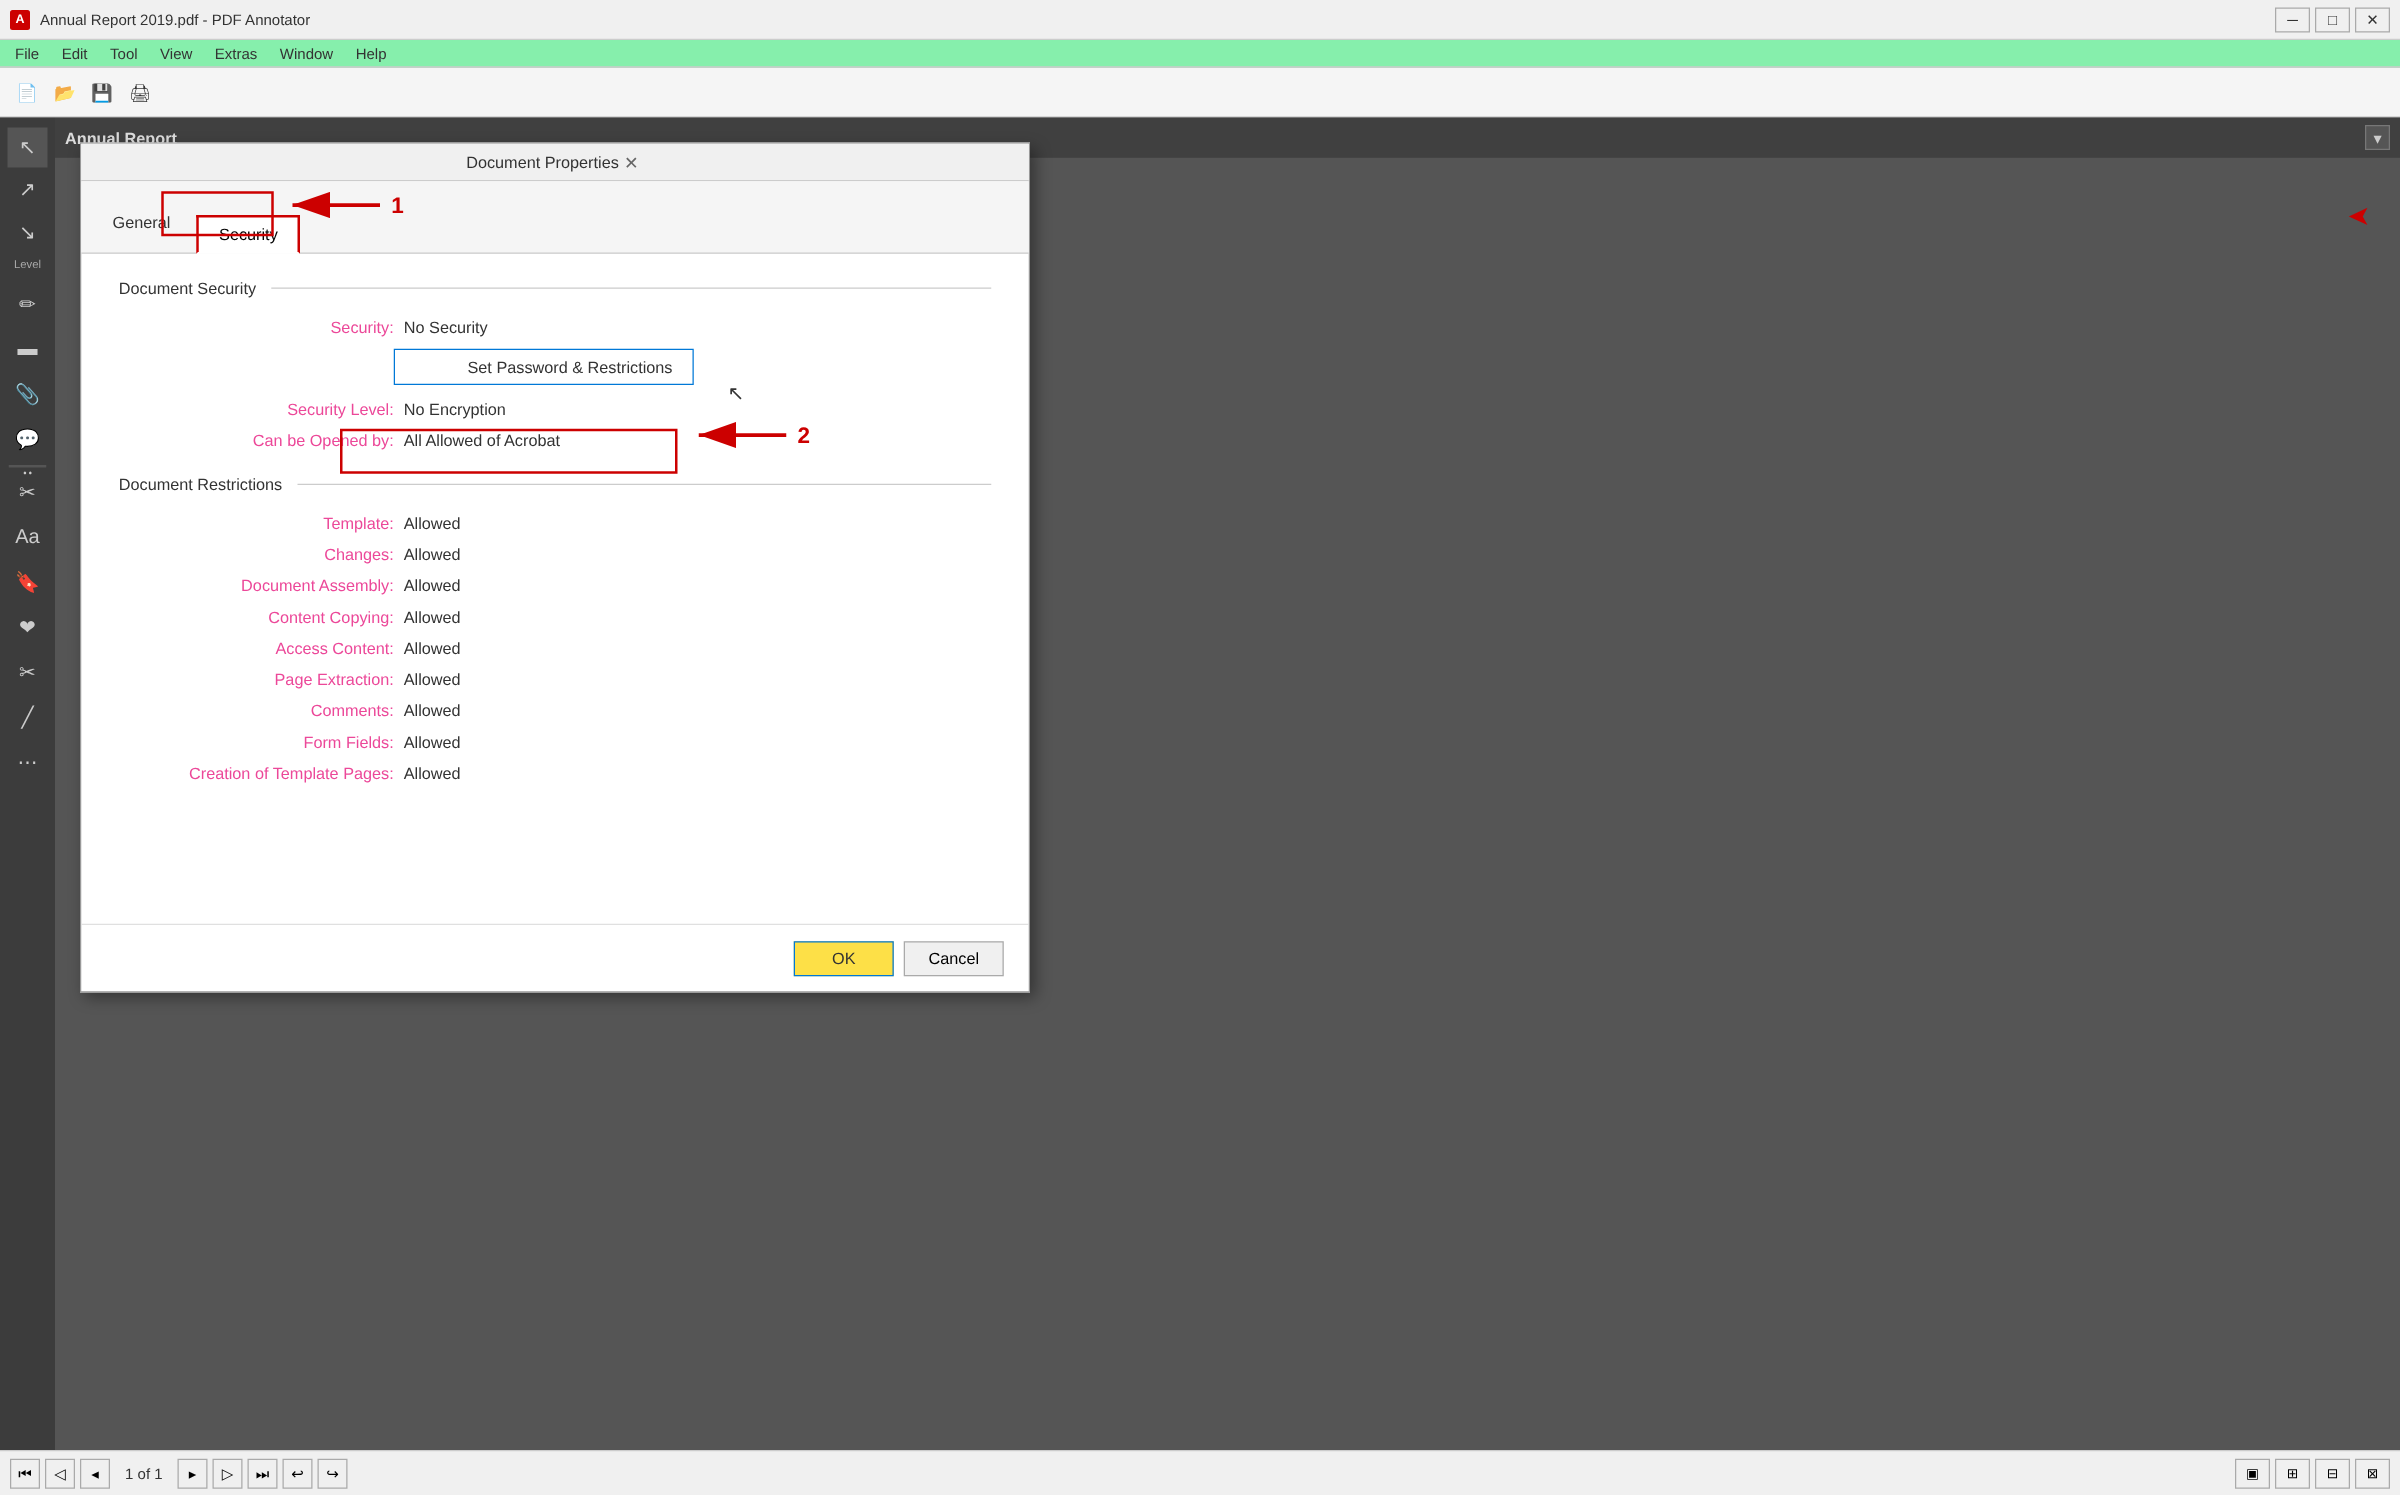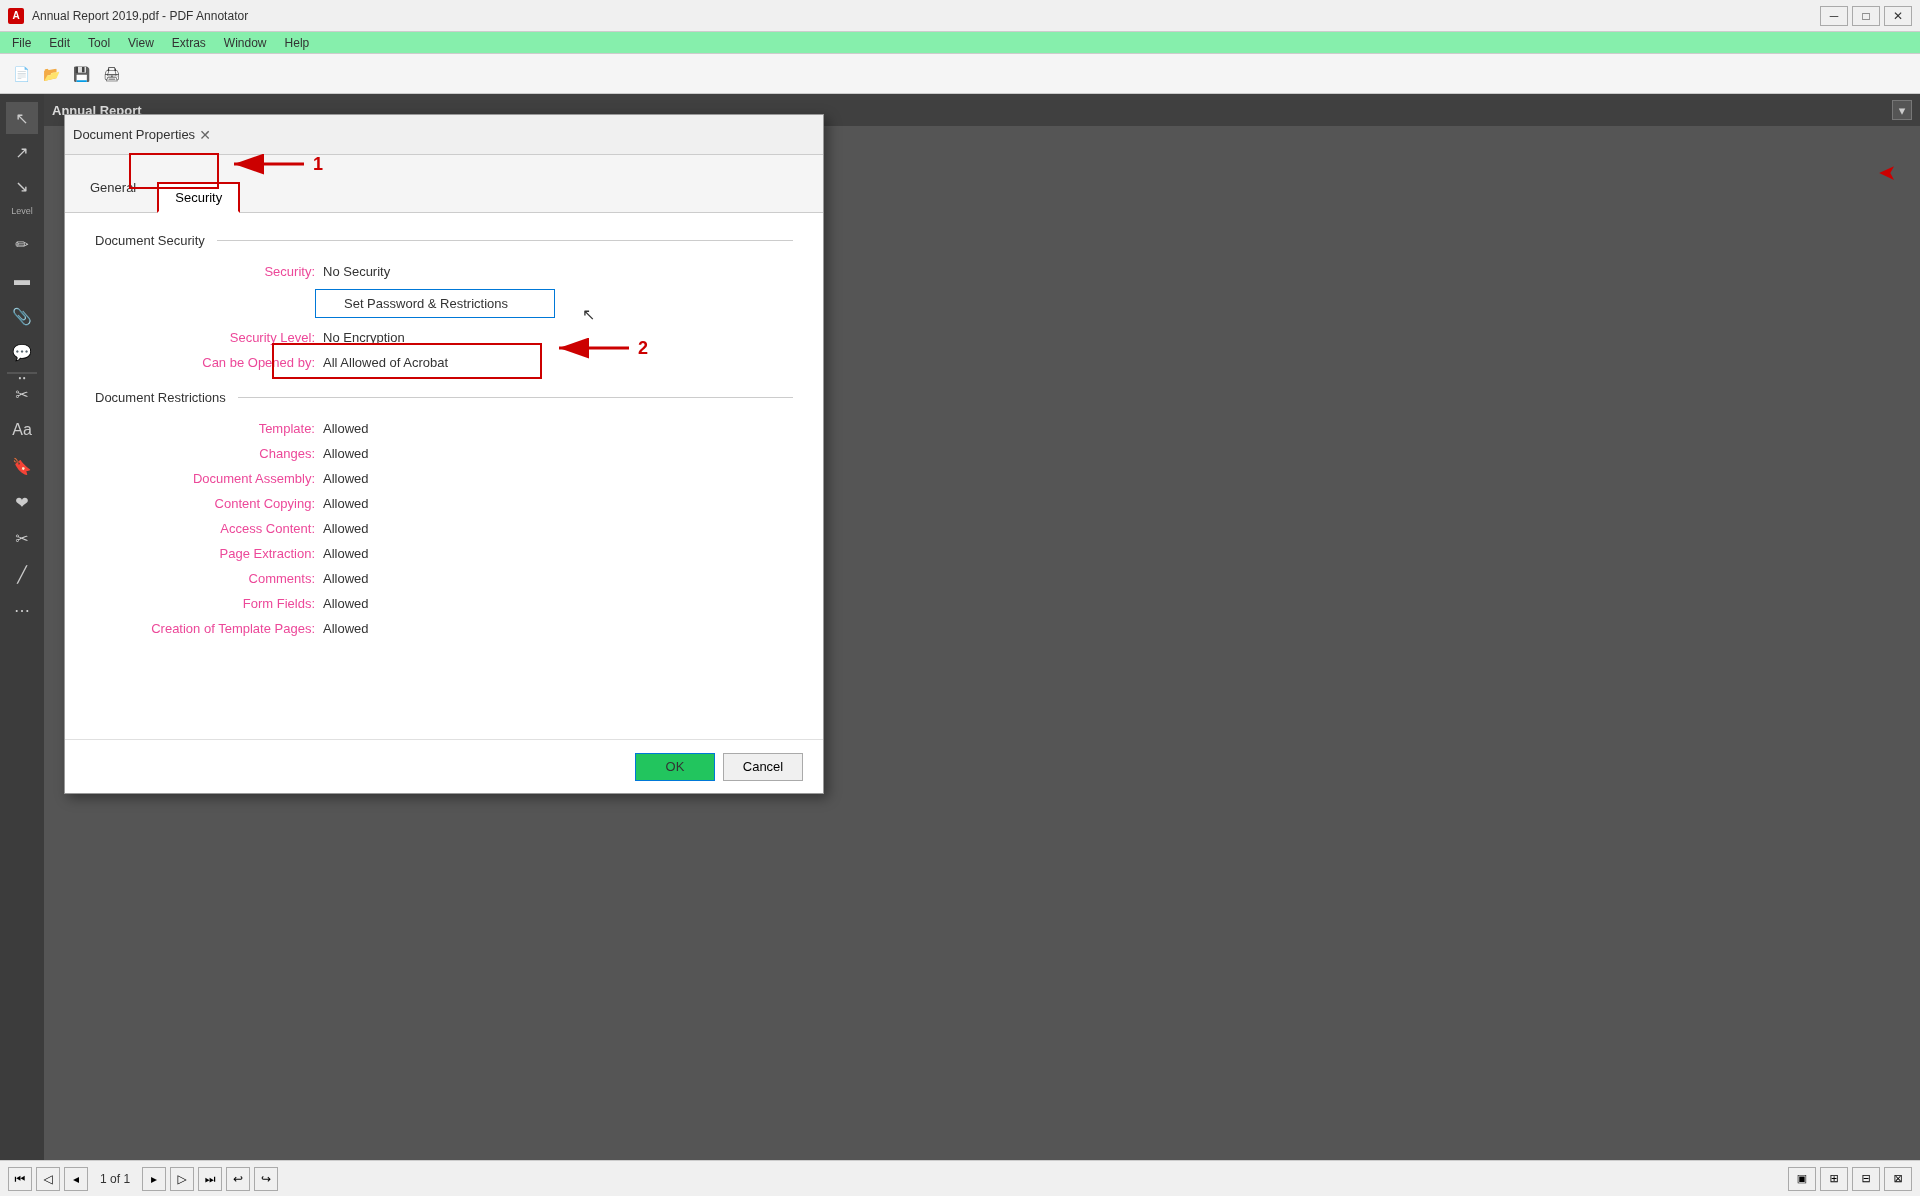--- a/index.html
+++ b/index.html
@@ -190,24 +190,24 @@
       background: white;
       border: 1px solid #999;
       box-shadow: 4px 4px 12px rgba(0,0,0,0.4);
       width: 760px;
       min-height: 680px;
       position: relative;
     }
     .dialog-title-bar {
       background: #f0f0f0;
       border-bottom: 1px solid #ccc;
-      height: 40px;
-      display: flex;
-      align-items: center;
-      justify-content: flex-start;
+      height: 30px;
+      display: flex;
+      align-items: center;
+      justify-content: center;
       padding: 0 8px;
     }
     .dialog-title {
       font-size: 13px; font-weight: normal; color: #333;
     }
     .dialog-close {
       width: 20px; height: 20px;
       cursor: pointer;
       display: flex; align-items: center; justify-content: center;
       font-size: 14px; color: #666;
@@ -268,26 +268,26 @@
       margin-right: 8px;
     }
     .field-value {
       font-size: 13px;
       color: #333;
     }
 
     .set-password-btn {
       background: white;
       border: 1px solid #0078d7;
-      padding: 6px 28px;
+      padding: 6px 16px;
       font-size: 13px;
       color: #333;
       cursor: pointer;
       min-width: 240px;
-      text-align: left;
+      text-align: right;
       display: inline-block;
     }
 
     
     .dialog-footer {
       position: absolute;
       bottom: 0; left: 0; right: 0;
       height: 54px;
       display: flex;
       align-items: center;
@@ -299,21 +299,21 @@
     .footer-btn {
       min-width: 80px;
       height: 28px;
       padding: 0 16px;
       font-size: 13px;
       cursor: pointer;
       border: 1px solid #aaa;
       background: #f0f0f0;
     }
     .footer-btn.primary {
-      background: #22c55e;
+      background: #fde047;
       border: 1px solid #0078d7;
       color: #333;
     }
 
     .toolbar-group {
       display: flex; gap: 2px;
     }
     .tool-btn {
       width: 28px; height: 28px;
       background: transparent;

